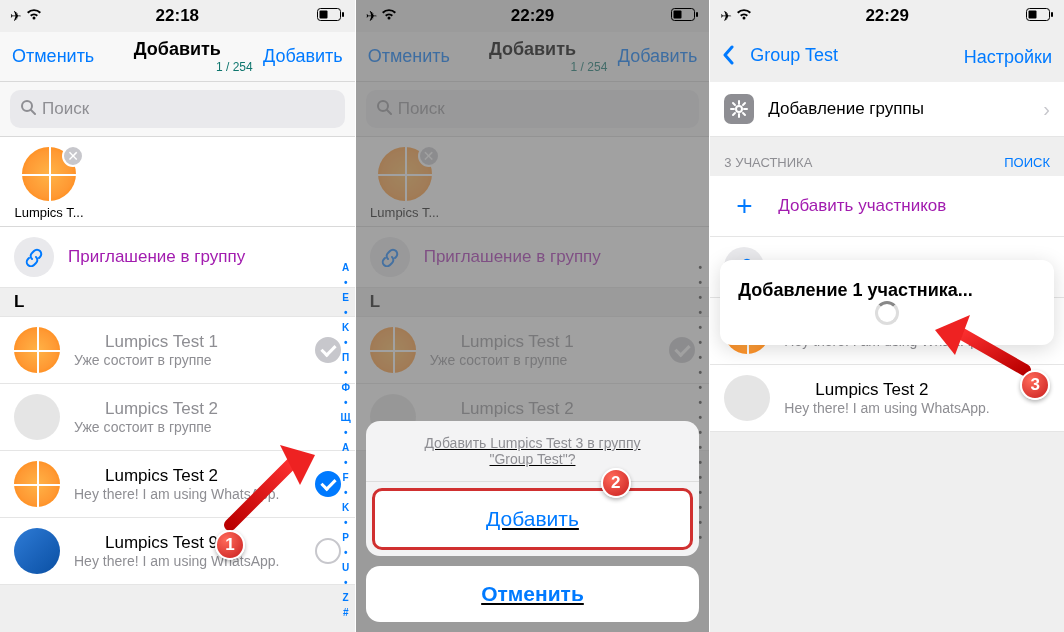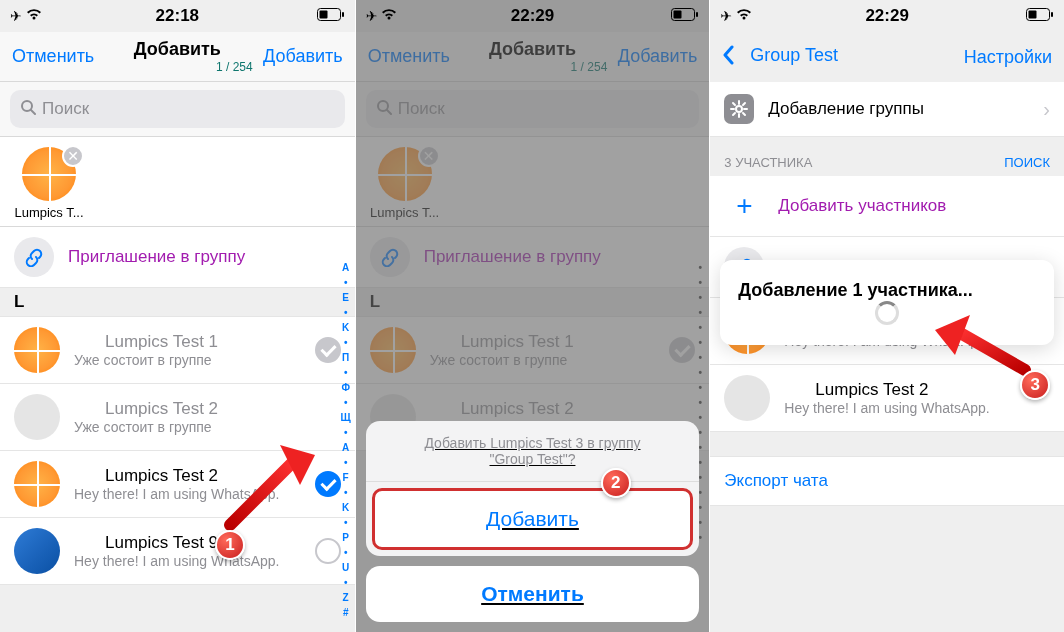--- a/index.html
+++ b/index.html
@@ -399,21 +399,20 @@
 
   <div class="row">
     <div class="av empty-av"></div>
     <div class="txt">
       <div class="name">Lumpics Test 2</div>
       <div class="sub">Hey there! I am using WhatsApp.</div>
     </div>
   </div>
 
   <div class="gap"></div>
-  <div class="export">Экспорт чата</div>
 
   <div class="hud">
     <div class="hud-text">Добавление 1 участника...</div>
     <div class="spinner"></div>
   </div>
 
   <div class="arrow" style="left:220px; top:310px;">
     <svg width="110" height="80">
         <defs>
           <linearGradient id="rg3" x1="1" y1="1" x2="0" y2="0">

